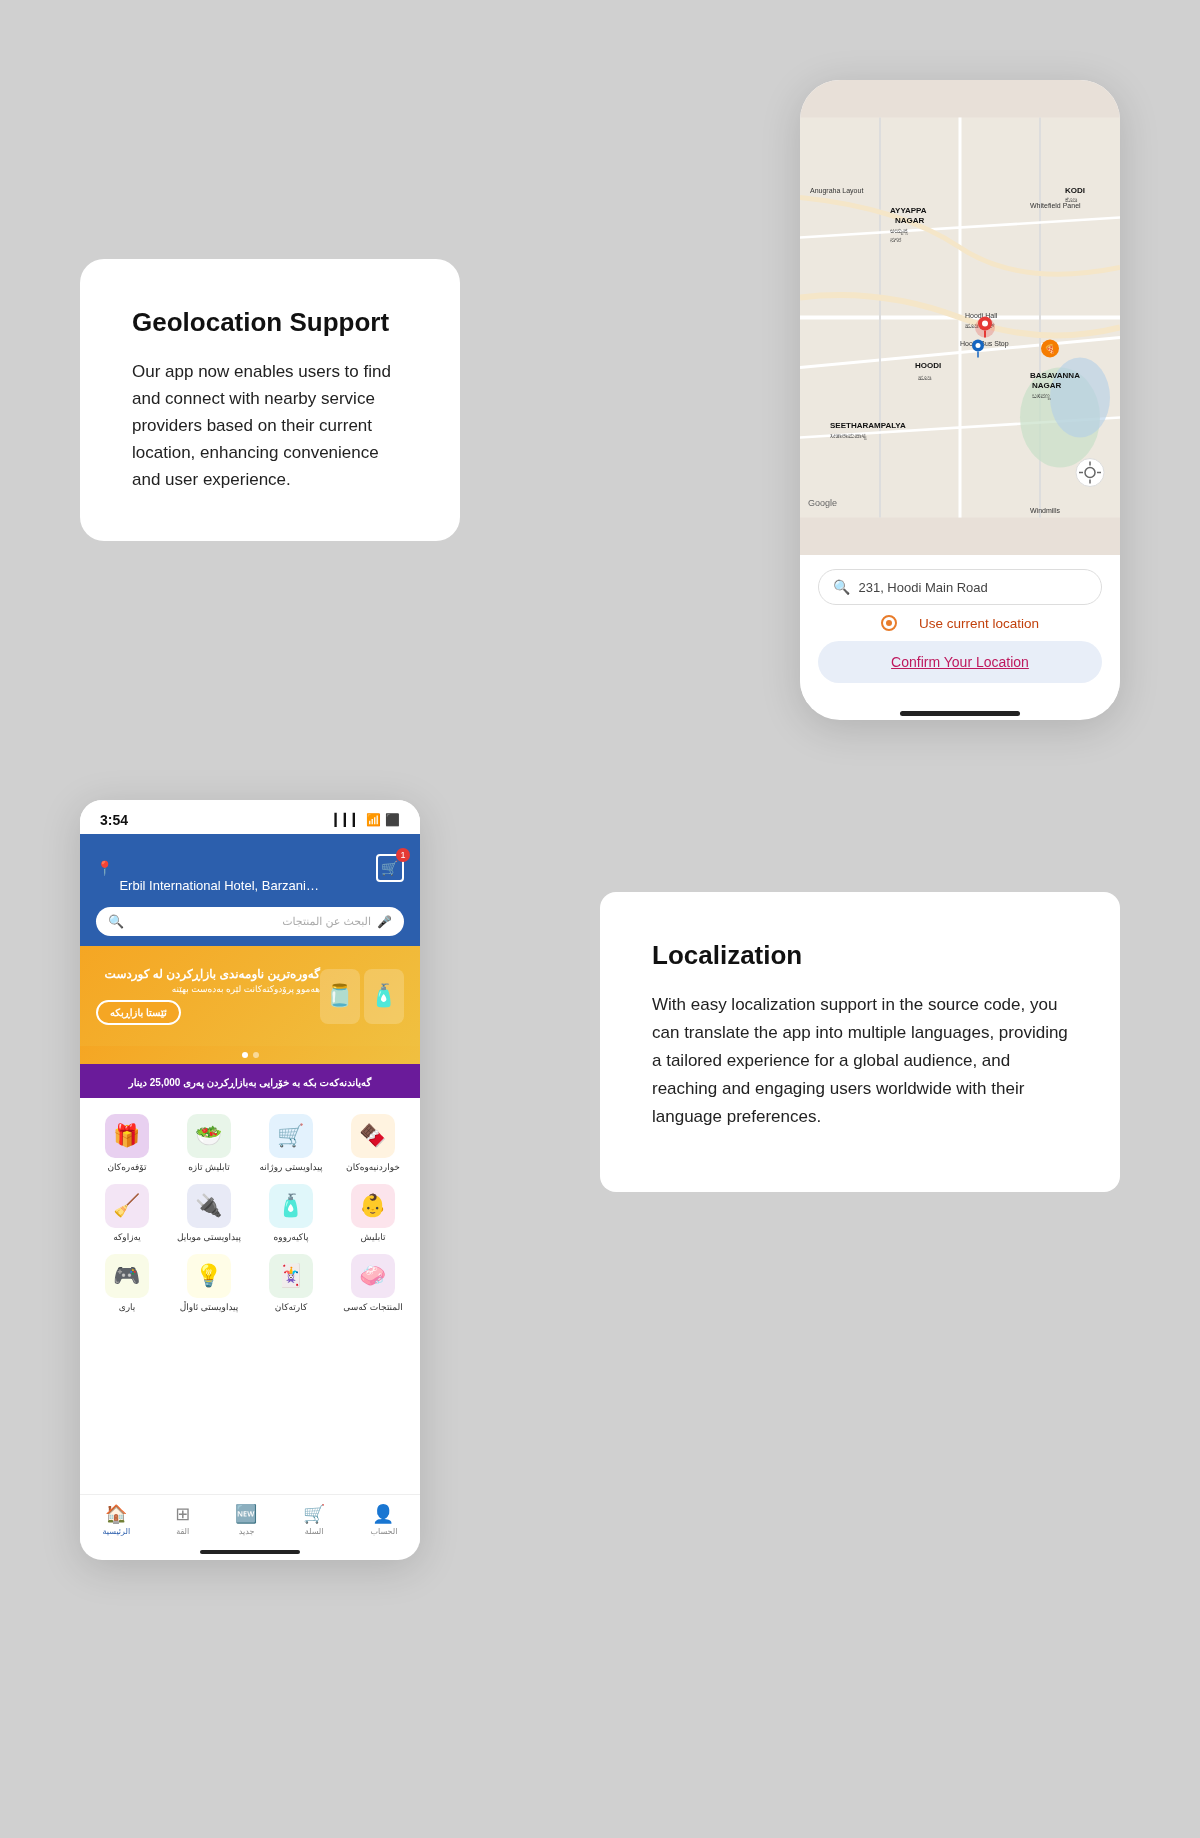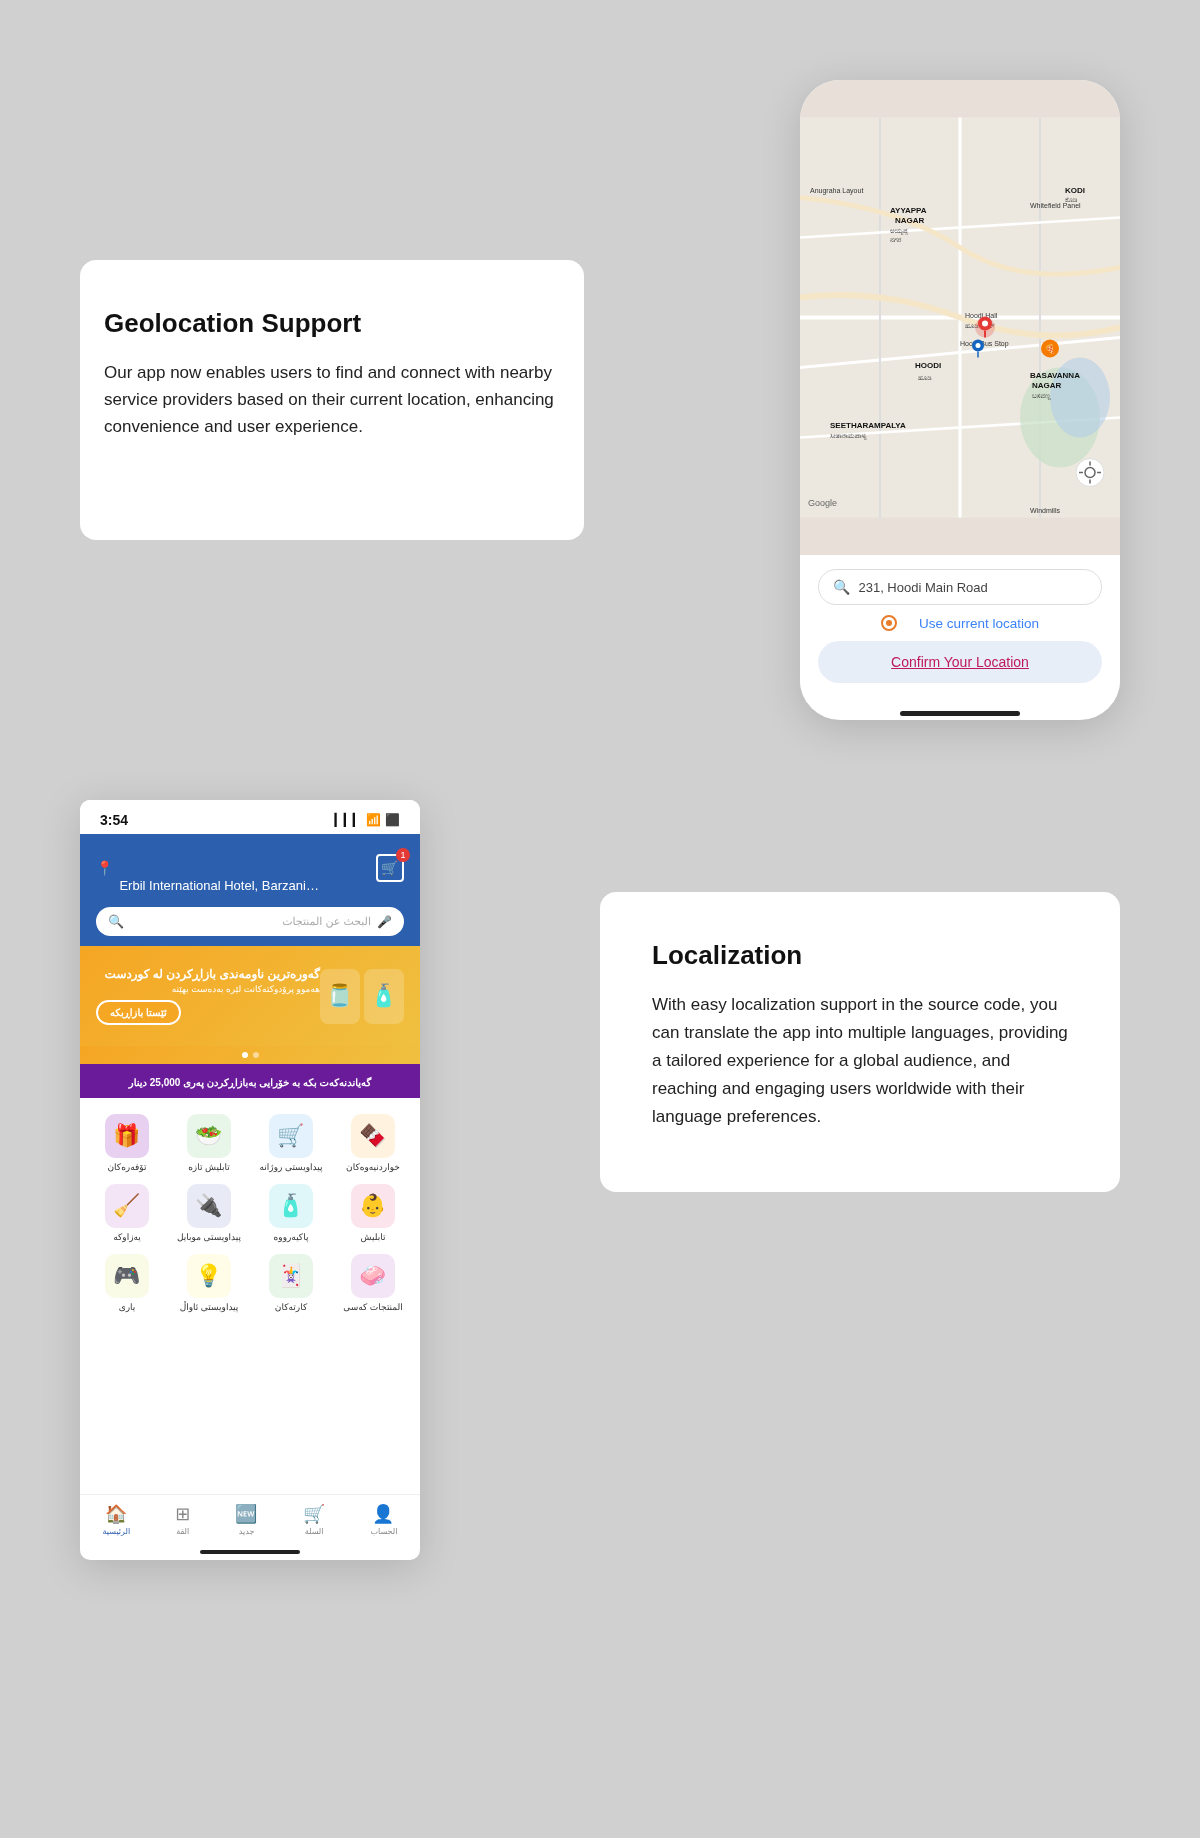--- a/index.html
+++ b/index.html
@@ -17,23 +17,23 @@
       display: flex;
       align-items: center;
       justify-content: space-between;
       padding: 80px 80px 60px 80px;
       gap: 40px;
     }
 
     
     .text-card {
       background: #fff;
-      border-radius: 16px;
-      padding: 48px 24px;
-      width: 504px;
+      border-radius: 24px;
+      padding: 48px 52px;
+      width: 380px;
       min-height: 280px;
       flex-shrink: 0;
     }
     .text-card h2 {
       font-size: 26px;
       font-weight: 800;
       color: #111;
       margin-bottom: 20px;
     }
     .text-card p {
@@ -95,21 +95,21 @@
     .search-text {
       font-size: 13px;
       color: #444;
     }
 
     .use-current-location {
       display: flex;
       align-items: center;
       justify-content: center;
       gap: 22px;
-      color: #3b82f6;
+      color: #c2410c;
       font-size: 13.5px;
       font-weight: 500;
       cursor: pointer;
     }
 
     .location-icon-orange {
       width: 16px;
       height: 16px;
       border: 2px solid #e87c2b;
       border-radius: 50%;
@@ -152,21 +152,21 @@
       display: flex;
       align-items: flex-start;
       justify-content: space-between;
       padding: 20px 80px 80px 80px;
       gap: 40px;
     }
 
     
     .phone-mockup-2 {
       background: #fff;
-      border-radius: 10px;
+      border-radius: 22px;
       width: 340px;
       height: 760px;
       box-shadow: 0 8px 40px rgba(0,0,0,0.15);
       overflow: hidden;
       flex-shrink: 0;
       display: flex;
       flex-direction: column;
     }
 
     .phone-status-bar {

